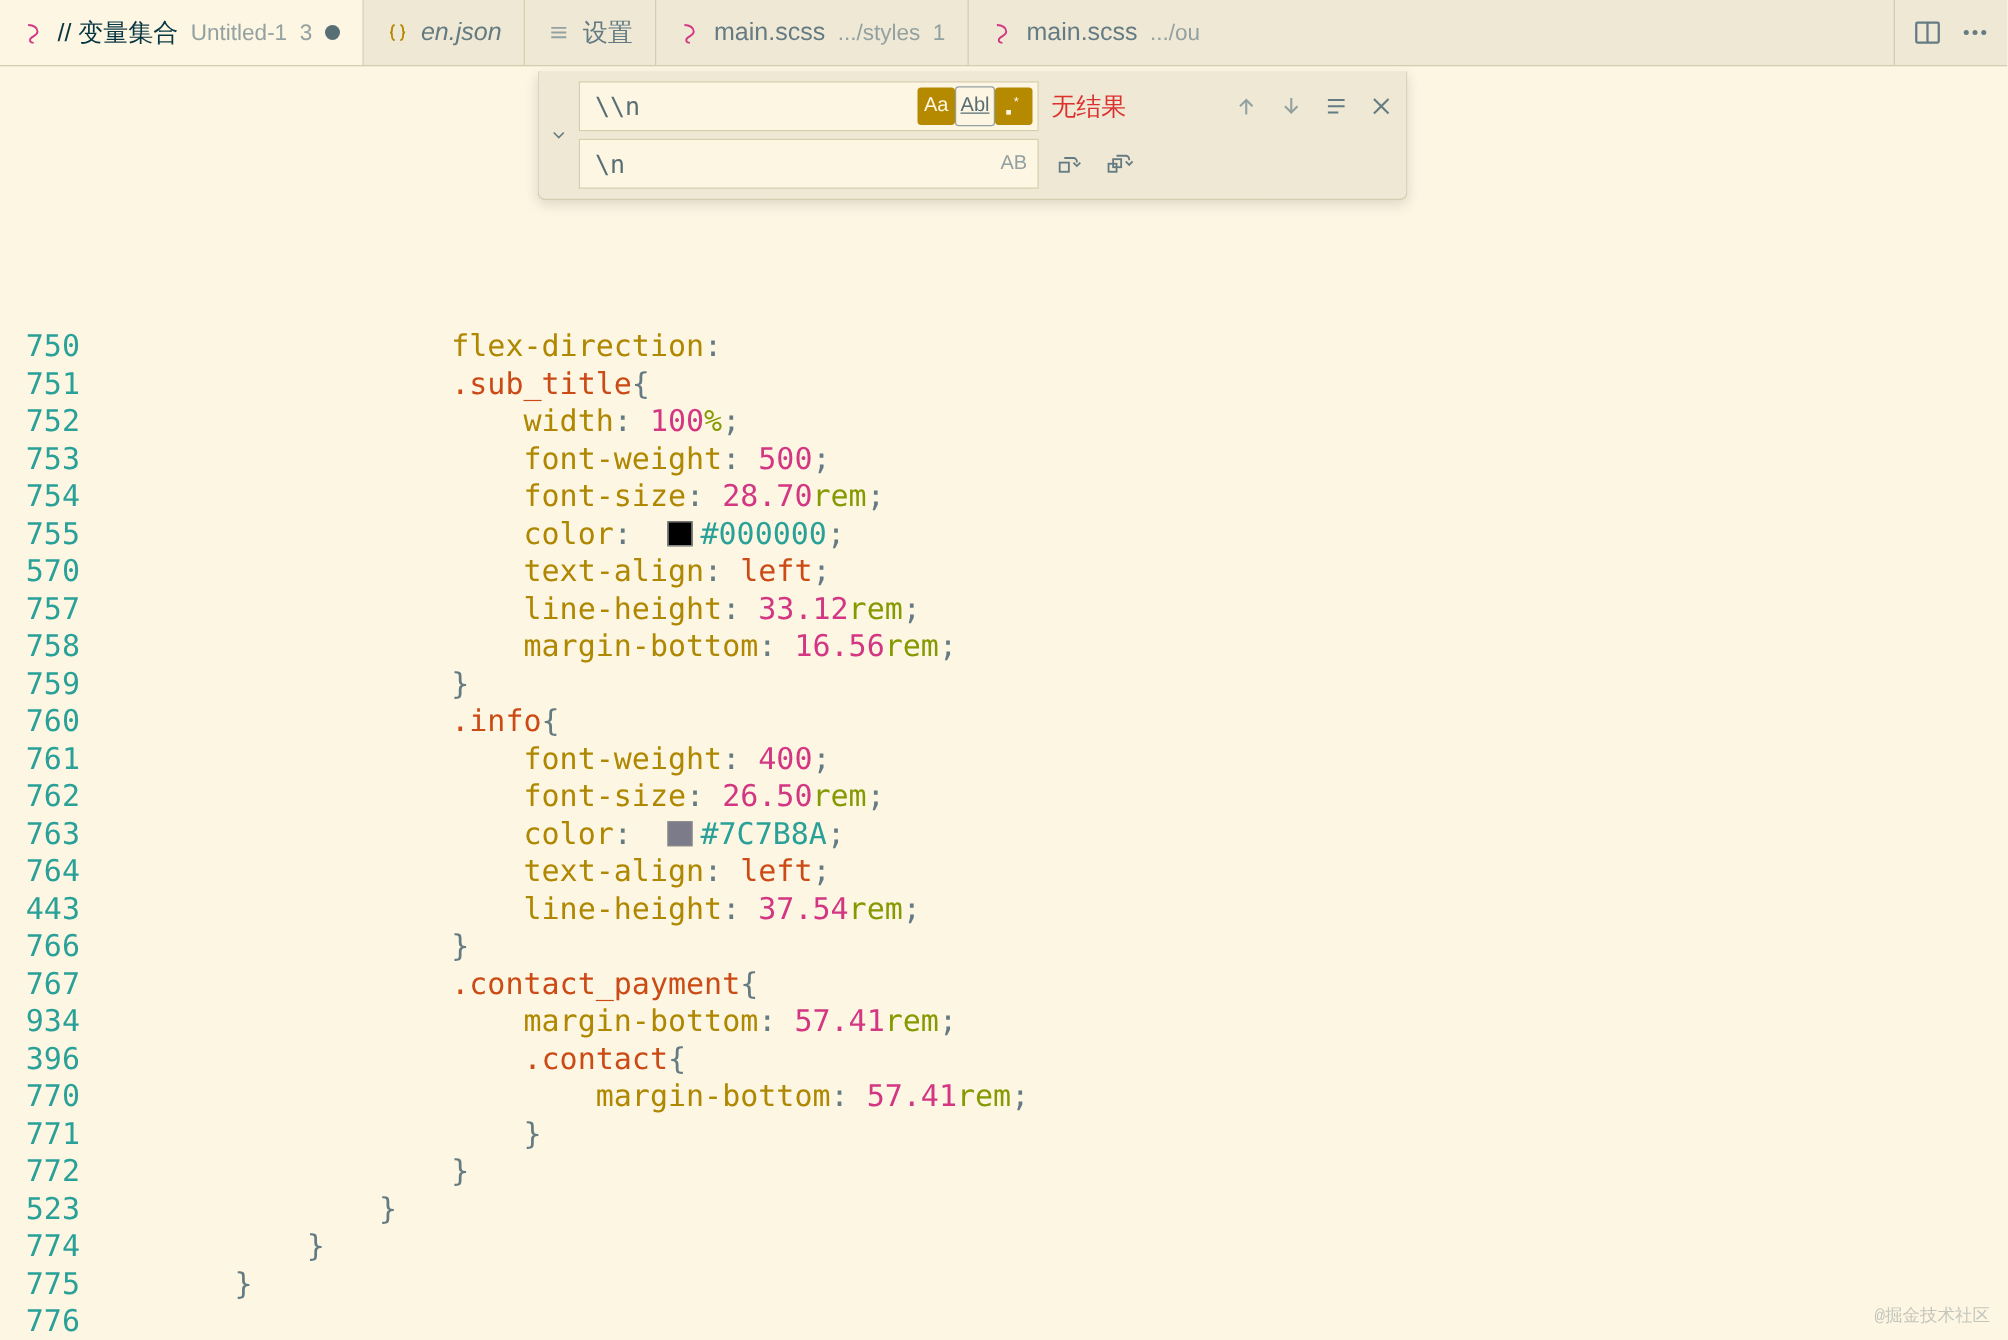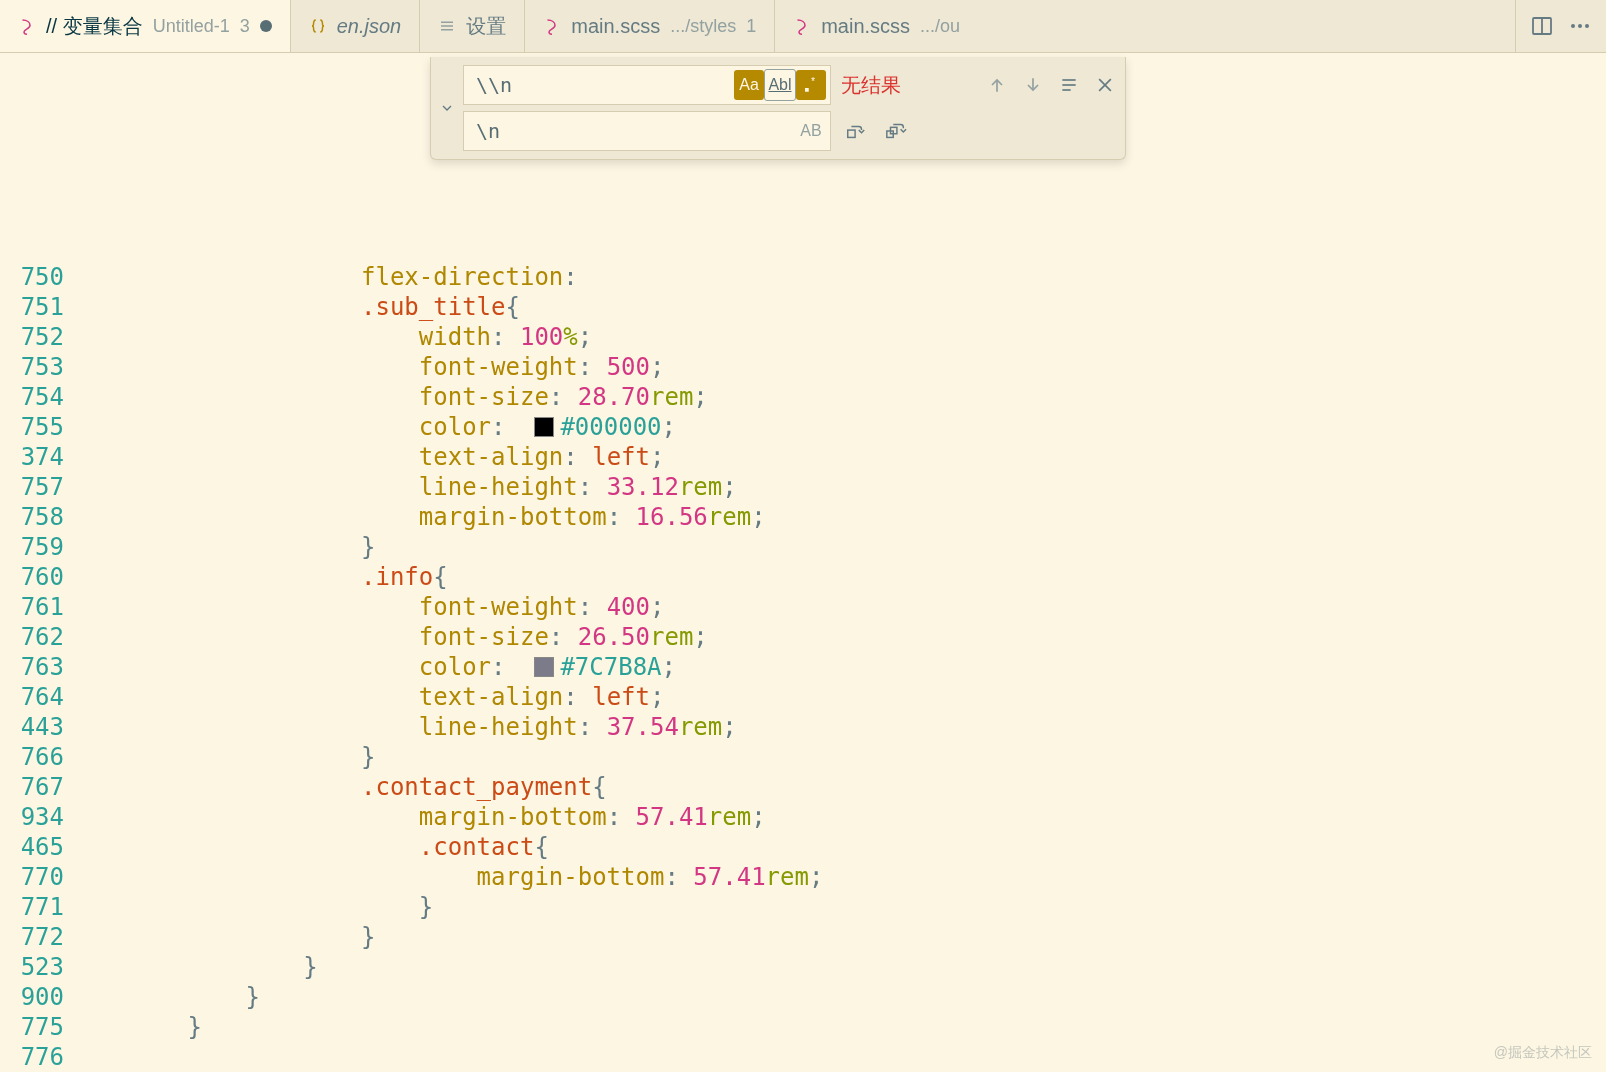--- a/index.html
+++ b/index.html
@@ -70,21 +70,21 @@
   .find .aicon.sel{color:#657b83;}
   .find .repl-btn{width:30px;height:30px;display:inline-flex;align-items:center;justify-content:center;color:#657b83;cursor:pointer;}
   
   .minimap{width:180px;position:relative;background:linear-gradient(#fdf6e3,#fdf6e3);border-left:1px solid rgba(0,0,0,0.02);}
   .minimap .mline{position:absolute;left:6px;height:2px;background:#c9c089;}
   .minimap .viewport{position:absolute;left:0;right:0;height:70px;top:520px;background:rgba(88,110,117,.12);}
   .minimap .marker{position:absolute;right:0;width:10px;height:8px;background:#b58900;}
   
   .ruler{width:18px;background:var(--bg);position:relative;}
   .ruler .m{position:absolute;right:2px;width:14px;height:6px;background:#b58900;}
-  .watermark{position:absolute;right:14px;bottom:10px;font-size:14px;color:rgba(88,110,117,.35);font-family:Liberation Sans, sans-serif;}
+  .watermark{position:absolute;right:14px;bottom:10px;font-size:14px;color:rgba(88,110,117,.35);font-family:Liberation Mono, monospace;}
 </style>
 </head>
 <body>
 <div class="root">
 
 <div class="tabbar">
   <div class="tab active">
     <span class="ticon">
           <svg viewBox="0 0 24 24" fill="none" stroke="#d33682" stroke-width="2">
             <path d="M6 4c6 0 10 3 10 7 0 5-8 5-8 9 0 2 2 3 4 3"></path>
@@ -151,39 +151,39 @@
 
 <div class="editor-wrap">
   <div class="editor">
     <div class="gutter" id="gutter">
           <div>750</div>
           <div>751</div>
           <div>752</div>
           <div>753</div>
           <div>754</div>
           <div>755</div>
-          <div>374</div>
+          <div>570</div>
           <div>757</div>
           <div>758</div>
           <div>759</div>
           <div>760</div>
           <div>761</div>
           <div>762</div>
           <div>763</div>
           <div>764</div>
           <div>443</div>
           <div>766</div>
           <div>767</div>
           <div>934</div>
-          <div>465</div>
+          <div>396</div>
           <div>770</div>
           <div>771</div>
           <div>772</div>
           <div>523</div>
-          <div>900</div>
+          <div>774</div>
           <div>775</div>
           <div>776</div>
         </div>
     <div class="code" id="code"><div class="ln"><span class="ind">                    </span><span class="prop">flex-direction</span><span class="punct">:</span></div><div class="ln"><span class="ind">                    </span><span class="kw">.sub_title</span><span class="punct">{</span></div><div class="ln"><span class="ind">                        </span><span class="prop">width</span><span class="punct">: </span><span class="num">100</span><span class="unit">%</span><span class="punct">;</span></div><div class="ln"><span class="ind">                        </span><span class="prop">font-weight</span><span class="punct">: </span><span class="num">500</span><span class="punct">;</span></div><div class="ln"><span class="ind">                        </span><span class="prop">font-size</span><span class="punct">: </span><span class="num">28.70</span><span class="unit">rem</span><span class="punct">;</span></div><div class="ln"><span class="ind">                        </span><span class="prop">color</span><span class="punct">:  </span><span class="colorbox" style="background:#000000"></span><span class="hex">#000000</span><span class="punct">;</span></div><div class="ln"><span class="ind">                        </span><span class="prop">text-align</span><span class="punct">: </span><span class="kw">left</span><span class="punct">;</span></div><div class="ln"><span class="ind">                        </span><span class="prop">line-height</span><span class="punct">: </span><span class="num">33.12</span><span class="unit">rem</span><span class="punct">;</span></div><div class="ln"><span class="ind">                        </span><span class="prop">margin-bottom</span><span class="punct">: </span><span class="num">16.56</span><span class="unit">rem</span><span class="punct">;</span></div><div class="ln"><span class="ind">                    </span><span class="punct">}</span></div><div class="ln"><span class="ind">                    </span><span class="kw">.info</span><span class="punct">{</span></div><div class="ln"><span class="ind">                        </span><span class="prop">font-weight</span><span class="punct">: </span><span class="num">400</span><span class="punct">;</span></div><div class="ln"><span class="ind">                        </span><span class="prop">font-size</span><span class="punct">: </span><span class="num">26.50</span><span class="unit">rem</span><span class="punct">;</span></div><div class="ln"><span class="ind">                        </span><span class="prop">color</span><span class="punct">:  </span><span class="colorbox" style="background:#7C7B8A"></span><span class="hex">#7C7B8A</span><span class="punct">;</span></div><div class="ln"><span class="ind">                        </span><span class="prop">text-align</span><span class="punct">: </span><span class="kw">left</span><span class="punct">;</span></div><div class="ln"><span class="ind">                        </span><span class="prop">line-height</span><span class="punct">: </span><span class="num">37.54</span><span class="unit">rem</span><span class="punct">;</span></div><div class="ln"><span class="ind">                    </span><span class="punct">}</span></div><div class="ln"><span class="ind">                    </span><span class="kw">.contact_payment</span><span class="punct">{</span></div><div class="ln"><span class="ind">                        </span><span class="prop">margin-bottom</span><span class="punct">: </span><span class="num">57.41</span><span class="unit">rem</span><span class="punct">;</span></div><div class="ln"><span class="ind">                        </span><span class="kw">.contact</span><span class="punct">{</span></div><div class="ln"><span class="ind">                            </span><span class="prop">margin-bottom</span><span class="punct">: </span><span class="num">57.41</span><span class="unit">rem</span><span class="punct">;</span></div><div class="ln"><span class="ind">                        </span><span class="punct">}</span></div><div class="ln"><span class="ind">                    </span><span class="punct">}</span></div><div class="ln"><span class="ind">                </span><span class="punct">}</span></div><div class="ln"><span class="ind">            </span><span class="punct">}</span></div><div class="ln"><span class="ind">        </span><span class="punct">}</span></div><div class="ln">&nbsp;</div></div>
   </div>
   <div class="minimap" id="minimap">
     <div class="viewport"></div>
     <div class="marker" style="top:30px"></div>
     <div class="marker" style="top:130px"></div>
   <div class="mline" style="top: 4px; width: 48px; background: rgb(203, 75, 22); opacity: 0.5;"></div>

